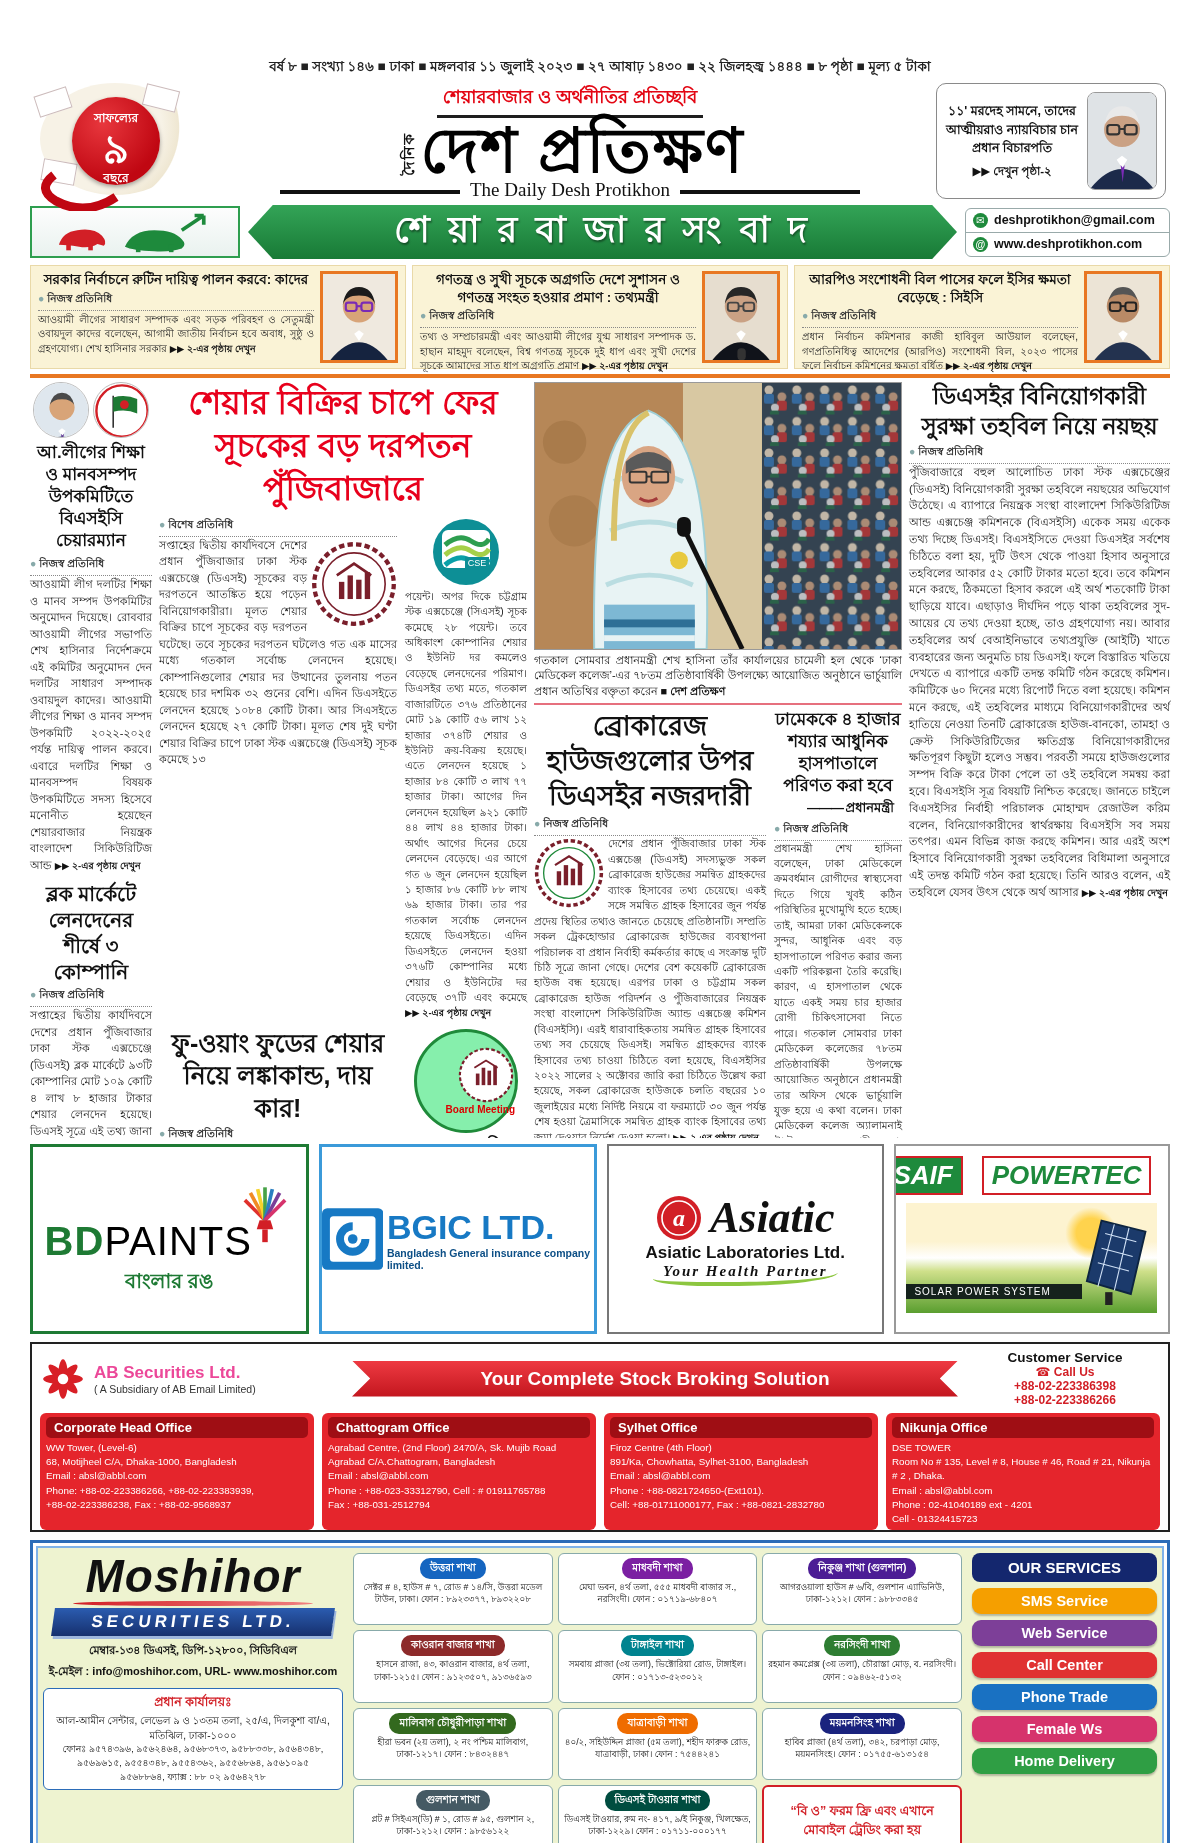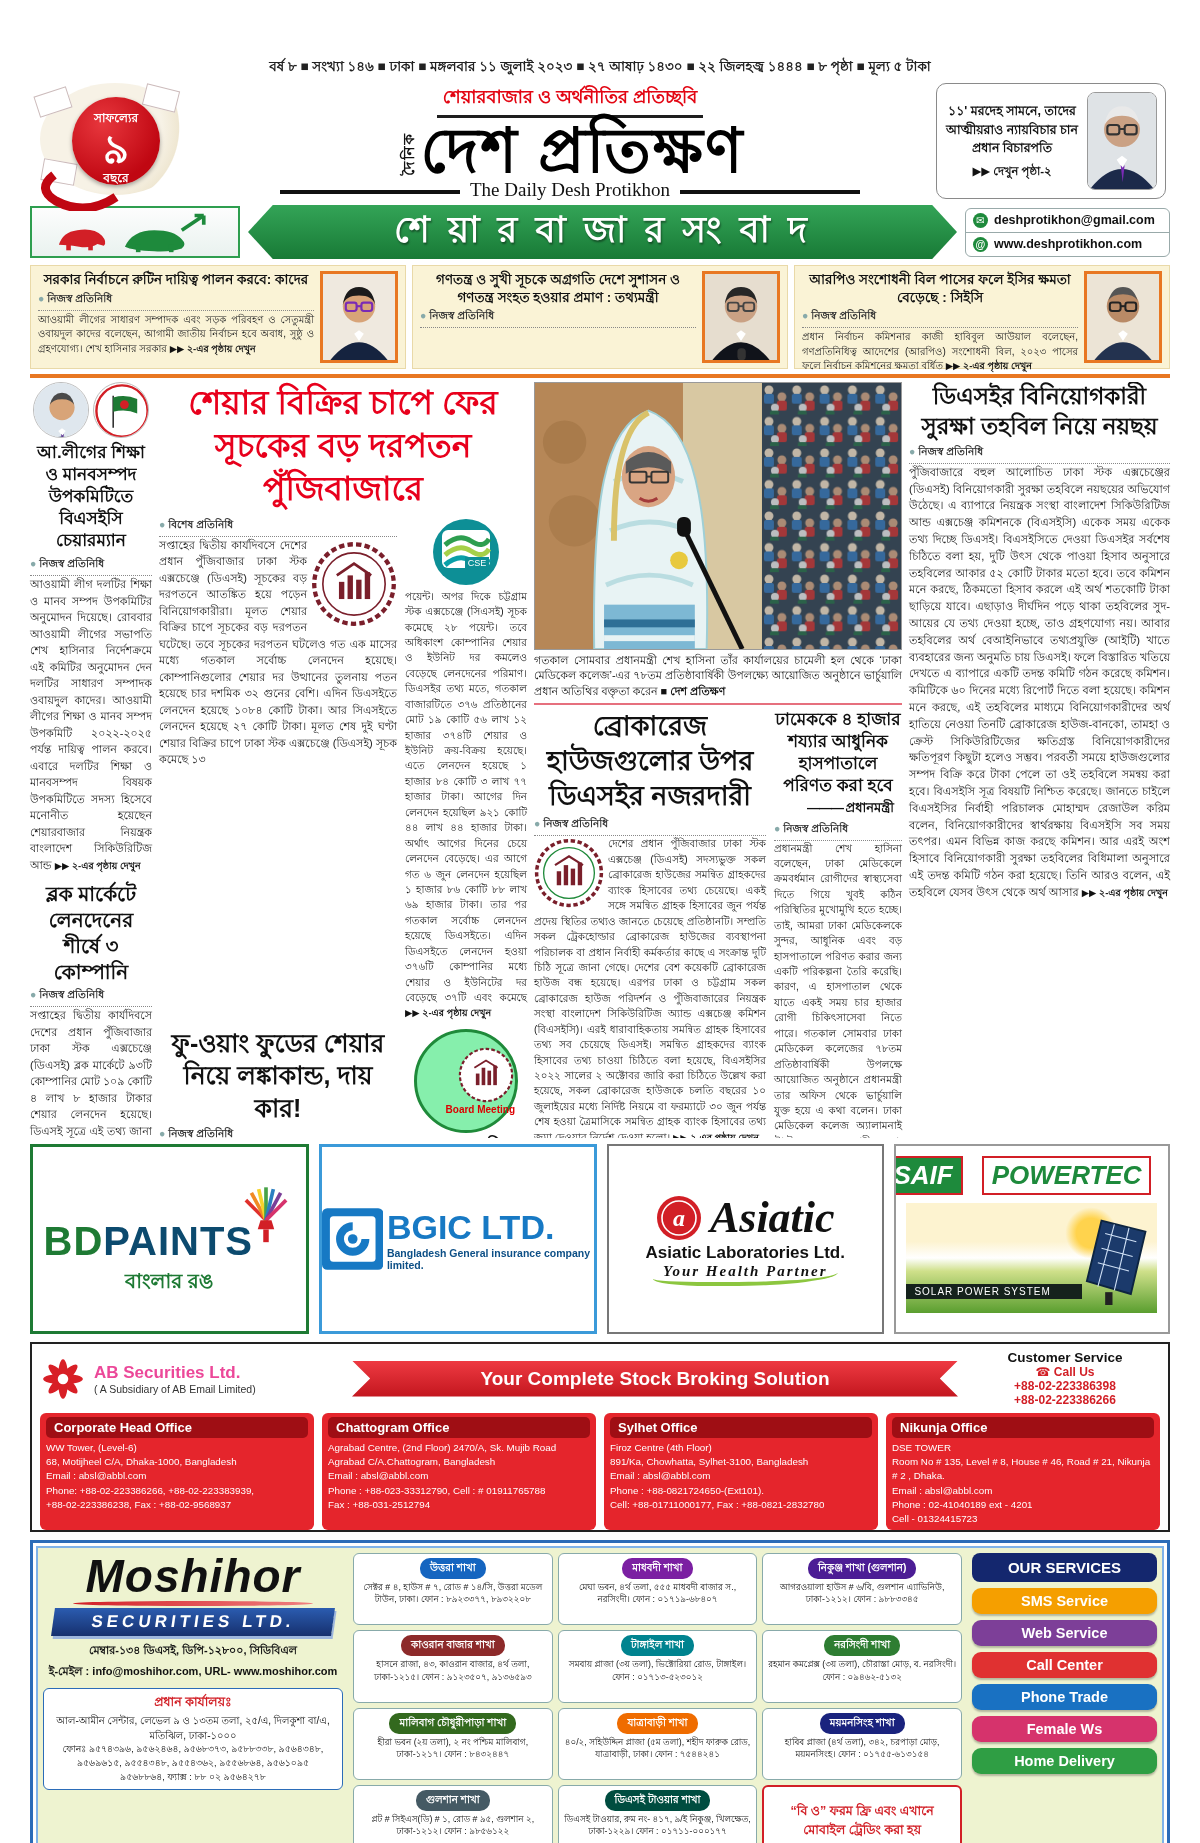--- a/index.html
+++ b/index.html
@@ -93,21 +93,21 @@
 
   
   .ads { display:flex; gap:10px; padding:6px 30px 0 30px; height:196px; }
   .ad { flex:1; background:#fff; display:flex; flex-direction:column; align-items:center; justify-content:center; overflow:hidden; position:relative; }
   .ad-bdp { border:3px solid #1e7a34; }
   .ad-bgic { border:3px solid #3b9ad9; flex-direction:row; gap:4px; }
   .ad-asia { border:2px solid #777; }
   .ad-saif { border:2px solid #999; justify-content:flex-start; padding-top:10px; }
   .bdp-row { display:flex; align-items:flex-end; position:relative; }
   .bdp-l1 { color:#1e7a34; font-weight:bold; font-size:40px; letter-spacing:1px; }
-  .bdp-l2 { color:#0c4a6e; font-weight:bold; font-size:40px; letter-spacing:1px; }
+  .bdp-l2 { color:#000000; font-weight:normal; font-size:40px; letter-spacing:1px; }
   .bdp-sub { color:#1e7a34; font-weight:bold; font-size:20px; margin-top:2px; }
   .bgic-name { color:#1779c4; font-weight:bold; font-size:34px; }
   .bgic-sub { color:#0d4f86; font-weight:bold; font-size:10.5px; }
   .asia-name { font-family:"Liberation Serif","DejaVu Serif",serif; font-style:italic; font-size:44px; font-weight:bold; }
   .asia-row { display:flex; align-items:center; gap:8px; }
   .asia-sub { font-weight:bold; font-size:17px; }
   .asia-tag { font-family:"Liberation Serif","DejaVu Serif",serif; font-style:italic; font-weight:bold; font-size:15px; letter-spacing:2px; border-bottom:4px solid #8cc63f; border-radius:0 0 60% 30%; padding:0 10px 2px 10px; }
   .saif-row { display:flex; align-items:flex-end; gap:19px; }
   .saif-l1 { background:#1e8a3c; color:#fff; font-weight:bold; font-style:italic; font-size:26px; padding:2px 8px; border:2px solid #d21f26; }
   .saif-l2 { background:#fff; color:#1e8a3c; font-weight:bold; font-style:italic; font-size:26px; padding:2px 8px; border:2px solid #d21f26; }
@@ -260,20 +260,21 @@
             </g>
           <path d="M6 72 q24 -30 48 0 z" fill="#15233f"></path>
             <path d="M26 50 l4 6 l4 -6 l-4 -3 z" fill="#fff"></path>
         </svg>
       </div>
     </div>
     <div class="tbox">
       <div class="tb-main">
         <h3>গণতন্ত্র ও সুখী সূচকে অগ্রগতি দেশে সুশাসন ও গণতন্ত্র সংহত হওয়ার প্রমাণ : তথ্যমন্ত্রী</h3>
         <div class="rep"><span class="dot">●</span> <span>নিজস্ব প্রতিনিধি</span></div>
+        <div class="body"><span>তথ্য ও সম্প্রচারমন্ত্রী এবং আওয়ামী লীগের যুগ্ম সাধারণ সম্পাদক ড. হাছান মাহমুদ বলেছেন, বিশ্ব গণতন্ত্র সূচকে দুই ধাপ এবং সুখী দেশের সূচকে আমাদের সাত ধাপ অগ্রগতি প্রমাণ</span> <span class="morelink">▶▶ ২-এর পৃষ্ঠায় দেখুন</span></div>
       </div>
       <div class="tb-photo">
         <svg viewBox="0 0 60 72" width="72" height="86" preserveAspectRatio="xMidYMid slice">
           <rect width="60" height="72" fill="#e6ddcf"></rect>
             <circle cx="30" cy="27" r="13.5" fill="#caa184"></circle>
           <path d="M16.5 25 q2 -14 13.5 -14 q11.5 0 13.5 14 q-2 -7 -13.5 -7 q-11.5 0 -13.5 7 z" fill="#262626"></path>
           <g stroke="#444" fill="none" stroke-width="1.6">
               <rect x="19" y="24" width="9" height="7" rx="2"></rect>
               <rect x="32" y="24" width="9" height="7" rx="2"></rect>
               <path d="M28 27 h4"></path>

